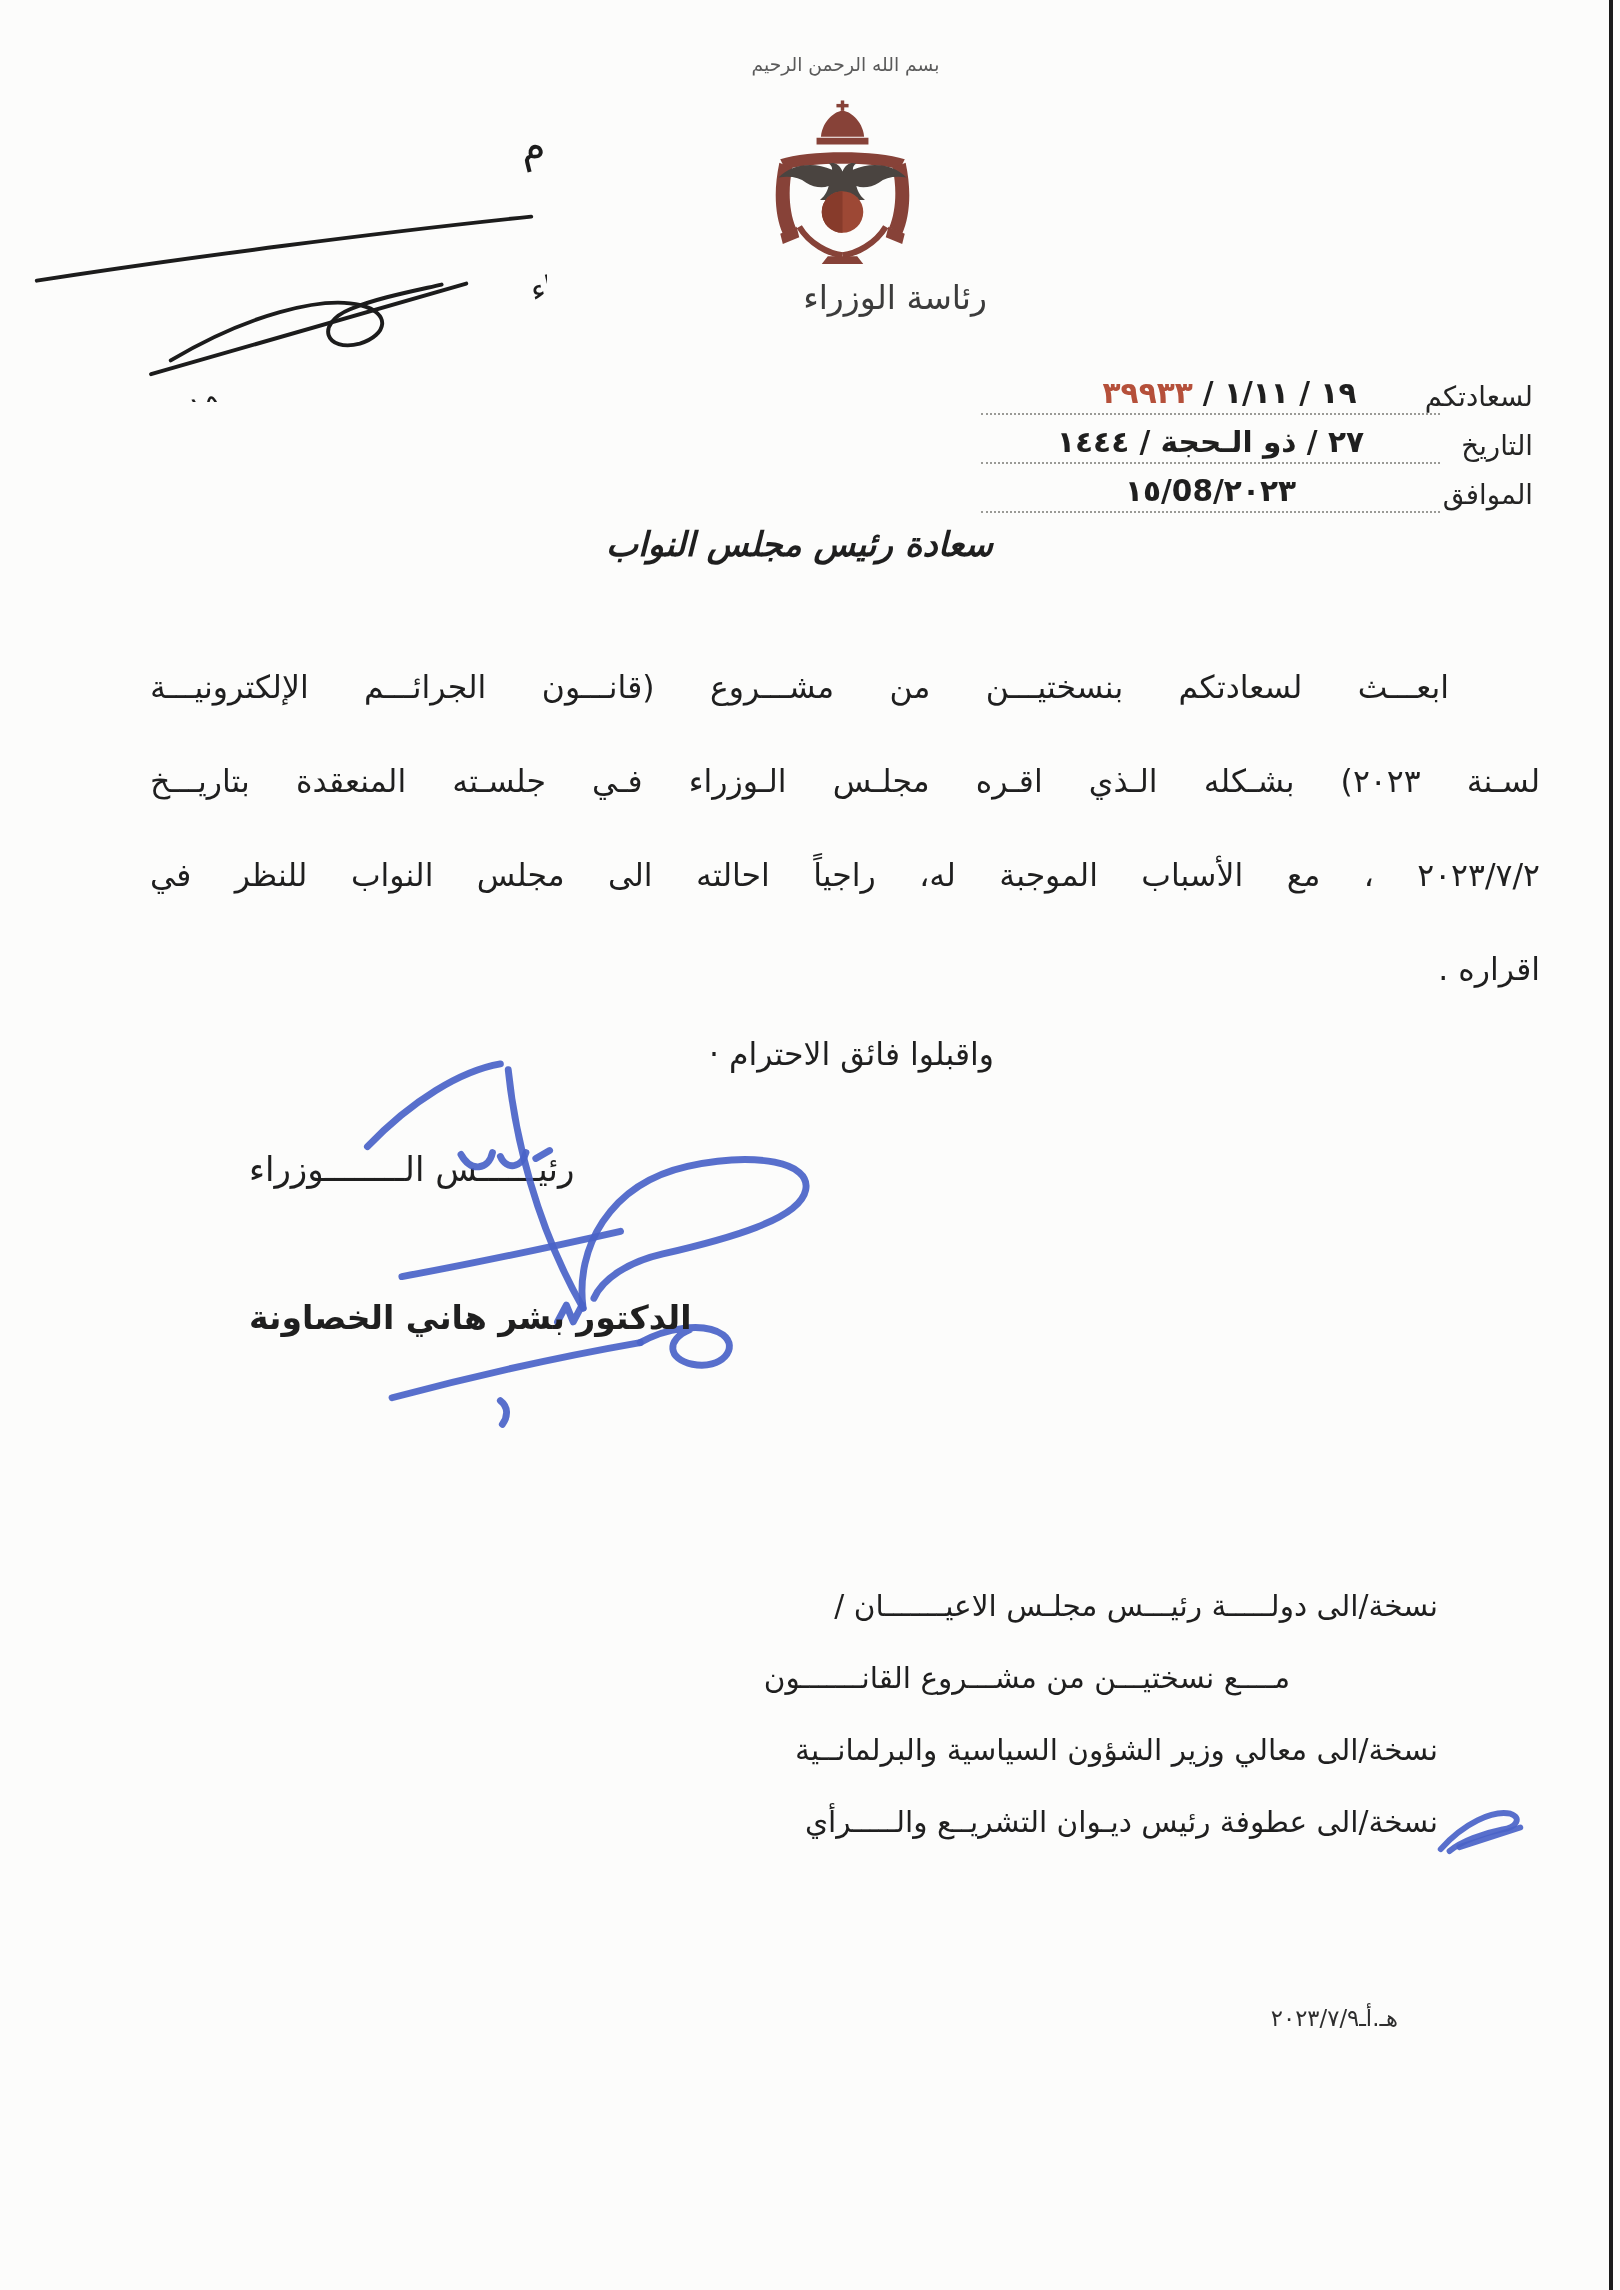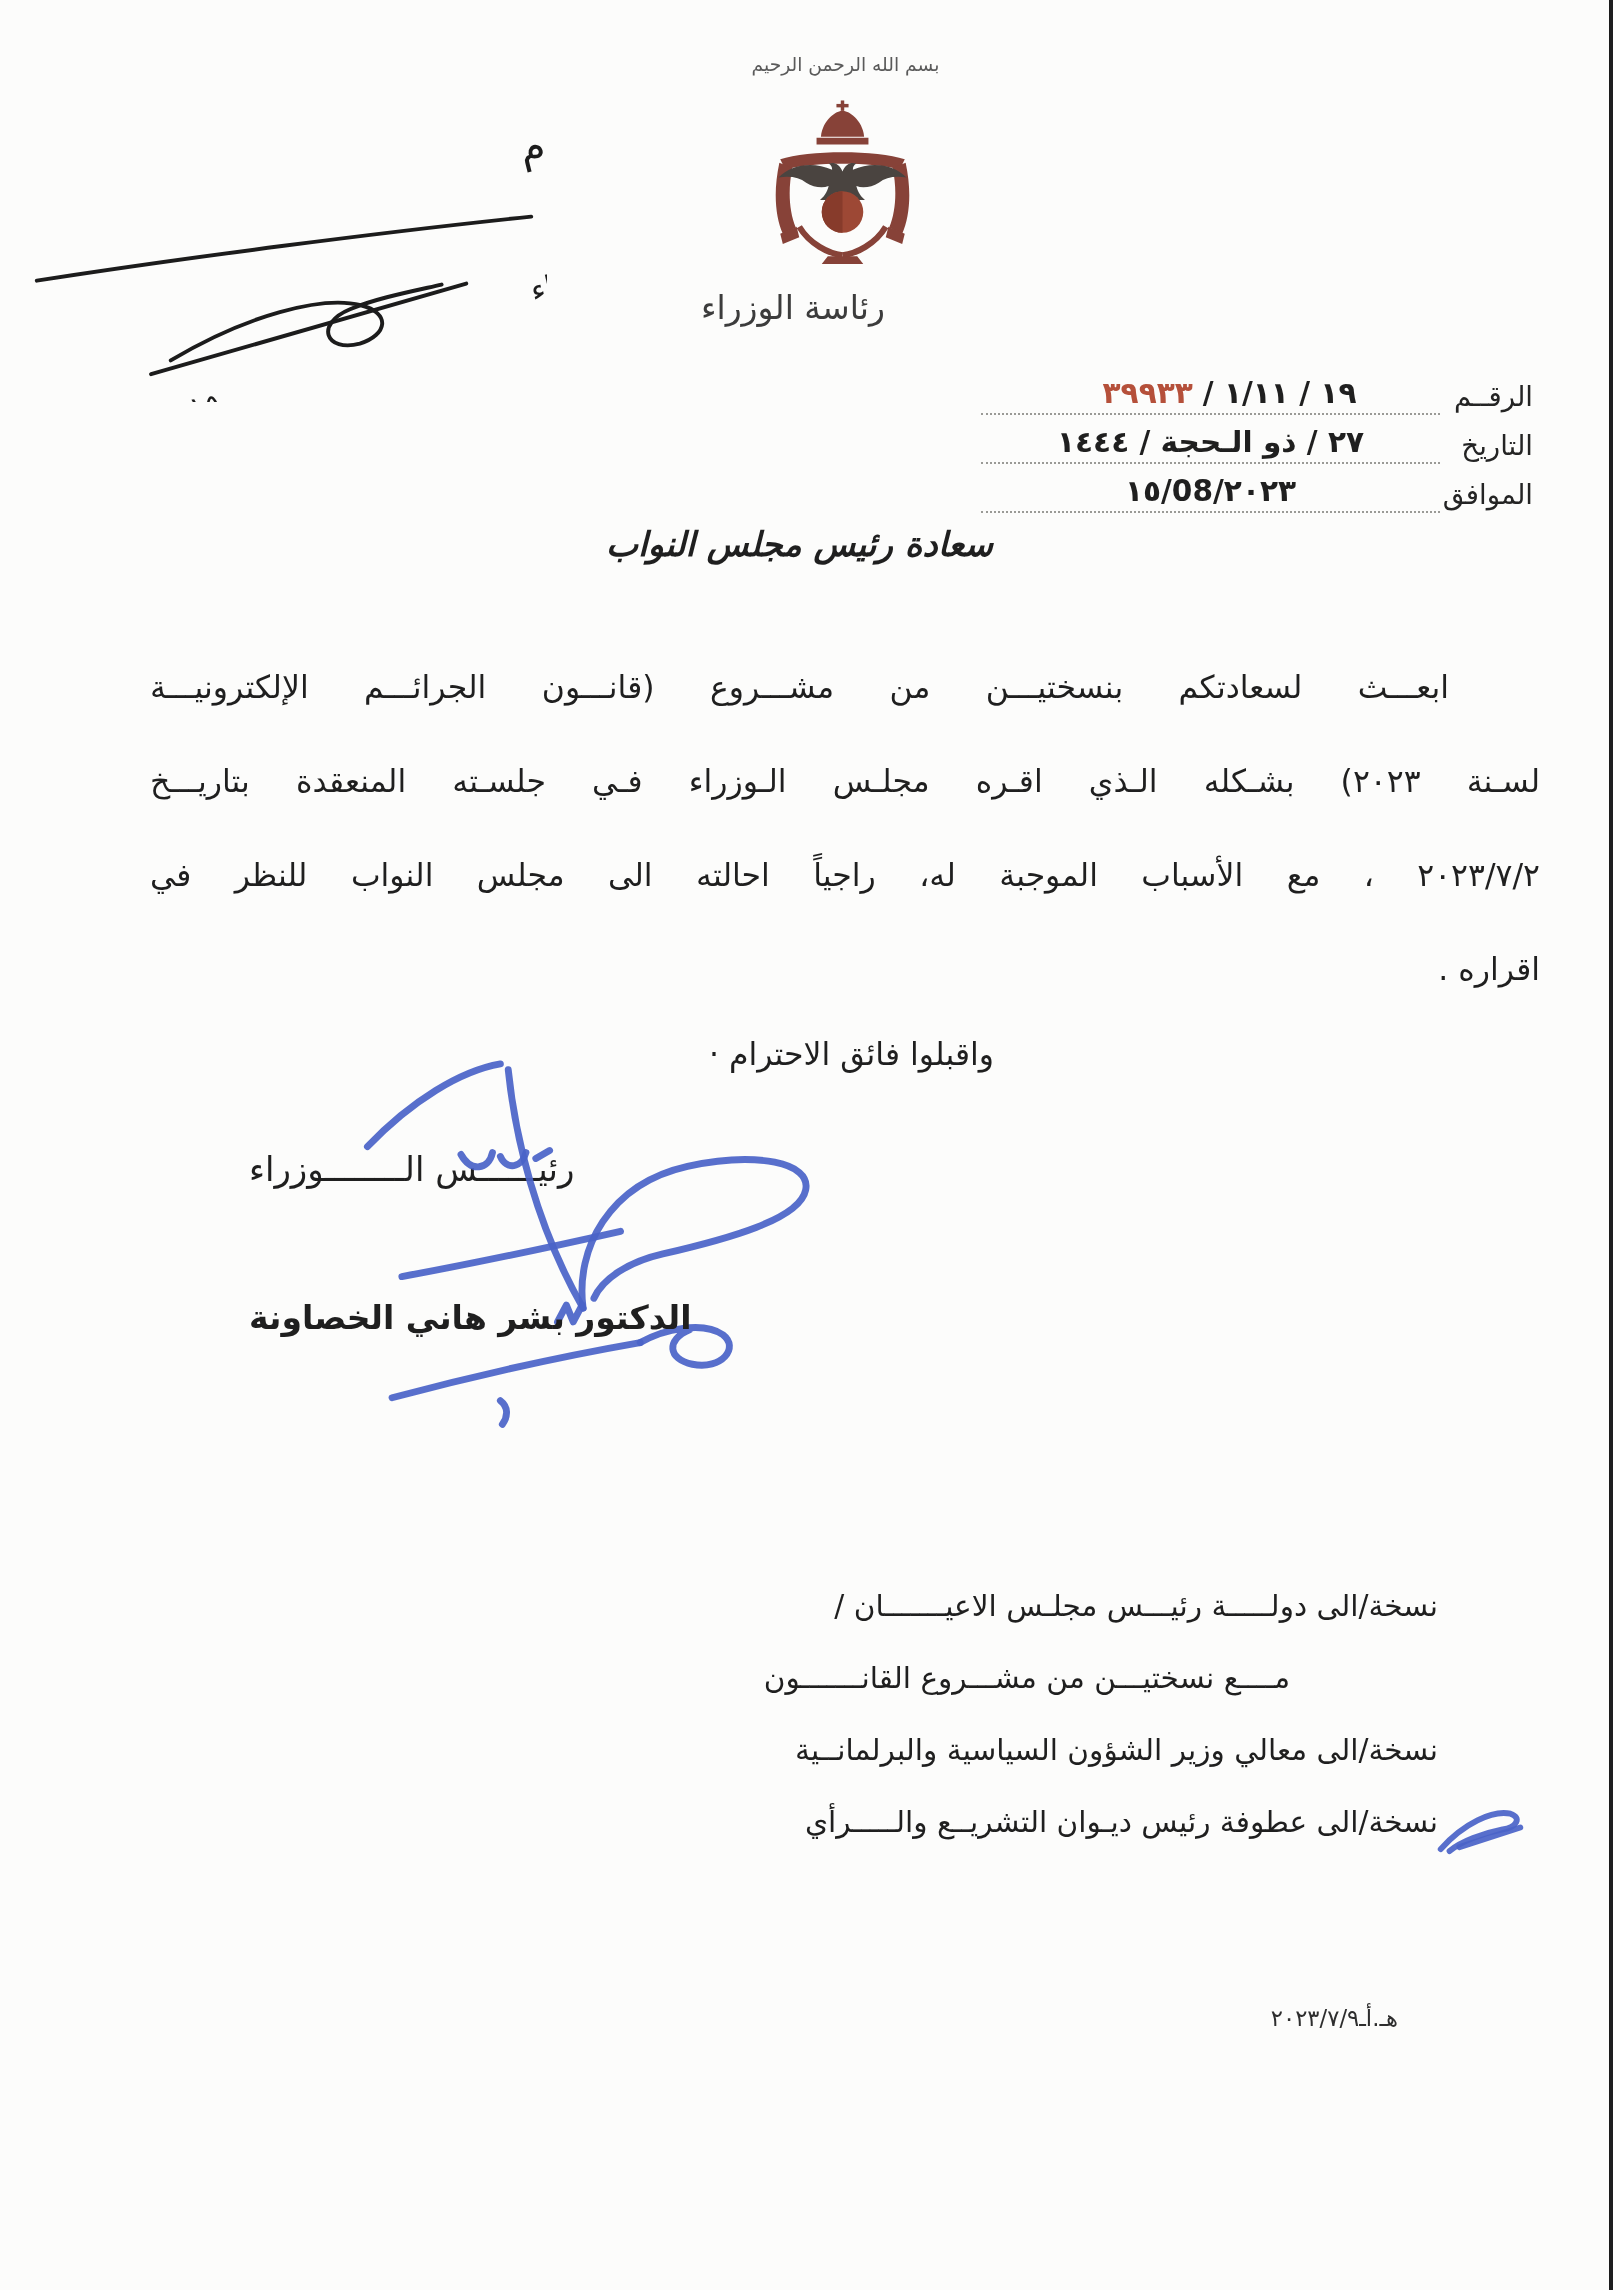--- a/index.html
+++ b/index.html
@@ -25,22 +25,22 @@
   .hw-stroke{stroke:#1c1c1c;stroke-width:4;fill:none;stroke-linecap:round;stroke-linejoin:round;}
 
   
   .bismillah{
     position:absolute;left:688px;top:54px;width:315px;
     text-align:center;font-size:18.7px;color:#5a5a5a;
     filter:blur(0.3px);
   }
   .emblem{position:absolute;left:746px;top:97px;width:193px;height:173px;filter:blur(0.5px) saturate(.92);}
   .org-name{
-    position:absolute;left:701px;top:288px;width:286px;
-    text-align:left;font-size:33px;color:#3c3c3c;
+    position:absolute;left:701px;top:278px;width:286px;
+    text-align:right;font-size:33px;color:#3c3c3c;
     filter:blur(0.3px);
     letter-spacing:1px;
   }
 
   
   .ref-block{position:absolute;right:87px;top:366px;width:552px;}
   .ref-row{display:flex;direction:rtl;align-items:flex-end;height:49px;}
   .ref-label{width:93px;font-size:27.6px;color:#242424;padding-bottom:2px;flex:none;}
   .ref-value{
     flex:1;text-align:center;font-size:29.6px;font-weight:bold;
@@ -133,21 +133,21 @@
       <path d="M60 150 C 72 170, 94 181, 110 183"></path>
       <path d="M160 150 C 148 170, 126 181, 110 183"></path>
     </g>
     <path d="M93 184 h34 l7 9 h-48 z" fill="#8c4136"></path>
   </svg>
 
   <div class="org-name">رئاسة الوزراء</div>
 
   <div class="ref-block">
     <div class="ref-row">
-      <div class="ref-label">الرقــم</div>
+      <div class="ref-label">لسعادتكم</div>
       <div class="ref-value">
         <span>١٩ / ١/١١ /</span><span class="num-red">٣٩٩٣٣</span>
       </div>
     </div>
     <div class="ref-row">
       <div class="ref-label">التاريخ</div>
       <div class="ref-value">٢٧ / ذو الـحجة / ١٤٤٤</div>
     </div>
     <div class="ref-row">
       <div class="ref-label">الموافق</div>

